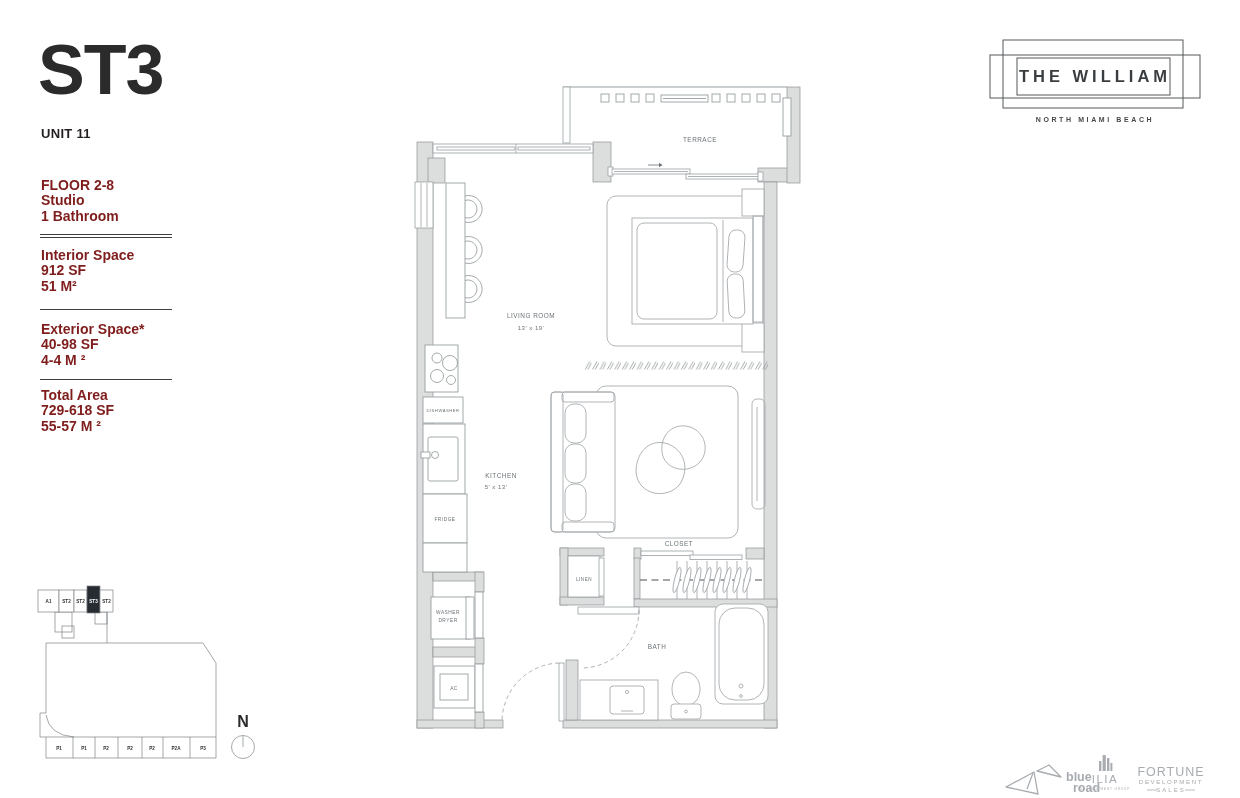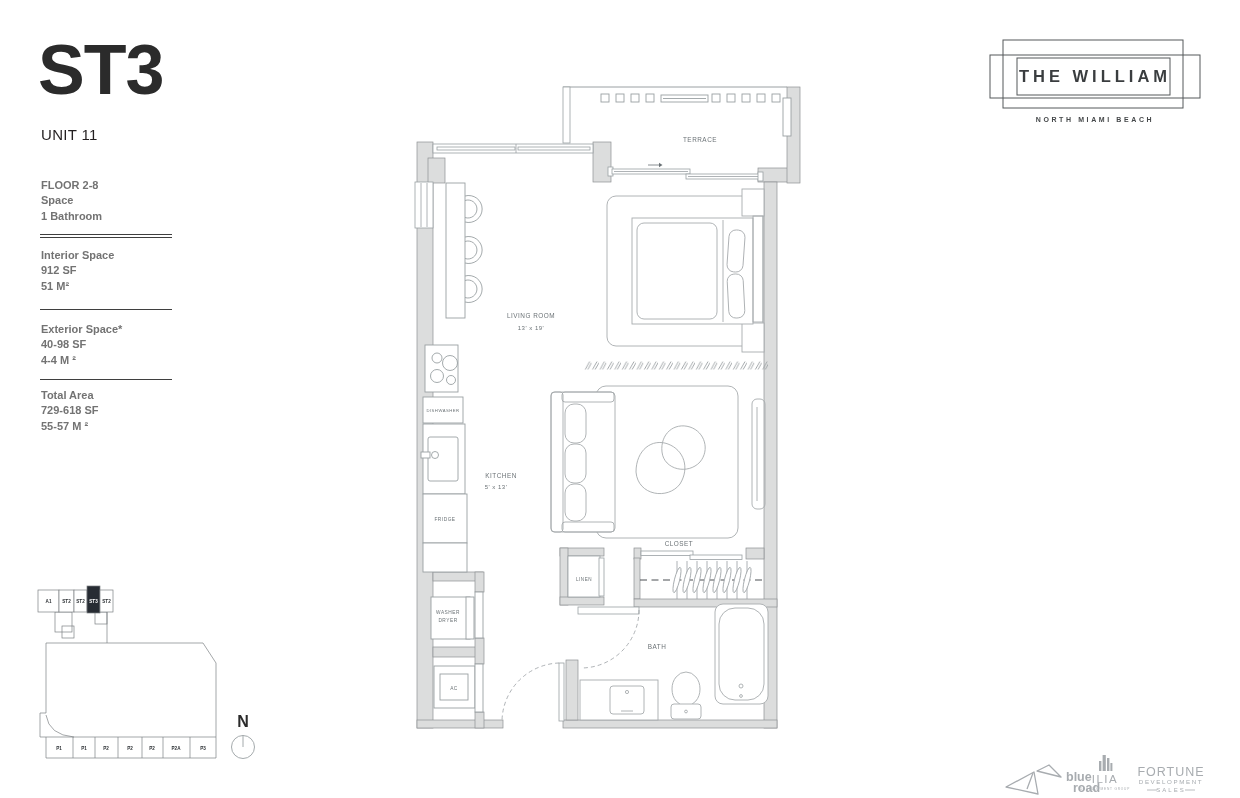--- a/index.html
+++ b/index.html
@@ -1,36 +1,36 @@
 <!DOCTYPE html>
 <html><head>
 <meta charset="utf-8">
 <style>
   html,body{margin:0;padding:0;}
   body{width:1240px;height:798px;background:#ffffff;position:relative;overflow:hidden;
        font-family:"Liberation Sans",sans-serif;color:#231f20;}
   .abs{position:absolute;}
   .unit-code{left:38px;top:30px;font-size:70px;font-weight:600;letter-spacing:-1px;color:#2b2b2b;}
-  .unit-num{left:41px;top:126px;font-size:15px;font-weight:400;letter-spacing:.3px;}
-  .spec{left:41px;width:150px;font-size:11px;font-weight:700;line-height:15.3px;color:#737373;}
+  .unit-num{left:41px;top:126px;font-size:13px;font-weight:700;letter-spacing:.3px;}
+  .spec{left:41px;width:150px;font-size:14px;font-weight:700;line-height:15.3px;color:#7f1d1d;}
   .rule{left:40px;width:132px;border-top:1px solid #3f3f3f;height:0;}
   .rule.dbl{border-bottom:1px solid #3f3f3f;height:2px;}
   svg{display:block;}
   svg text{font-family:"Liberation Sans",sans-serif;}
   .plan-label{fill:#6b7276;letter-spacing:.5px;}
 </style>
 </head>
 <body>
 
 <div class="abs unit-code">ST3</div>
 <div class="abs unit-num">UNIT 11</div>
 
 <div class="abs spec" style="top:178px">
   <div>FLOOR 2-8</div>
-  <div>Space</div>
+  <div>Studio</div>
   <div>1 Bathroom</div>
 </div>
 <div class="abs rule dbl" style="top:234px"></div>
 
 <div class="abs spec" style="top:248px">
   <div>Interior Space</div>
   <div>912 SF</div>
   <div>51 M²</div>
 </div>
 <div class="abs rule" style="top:309px"></div>

